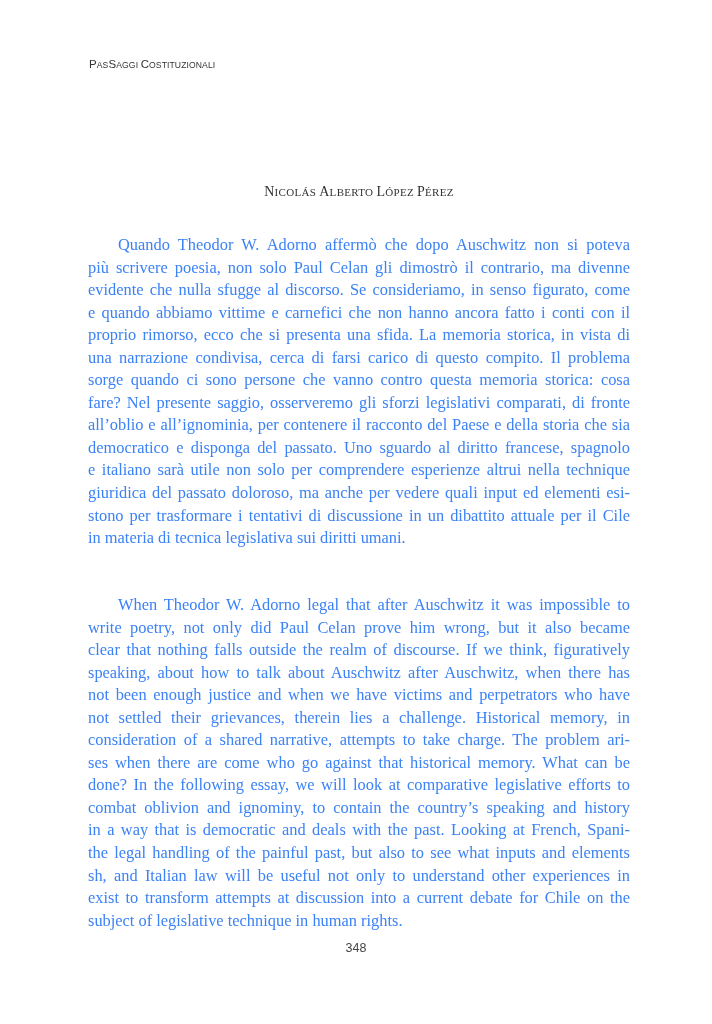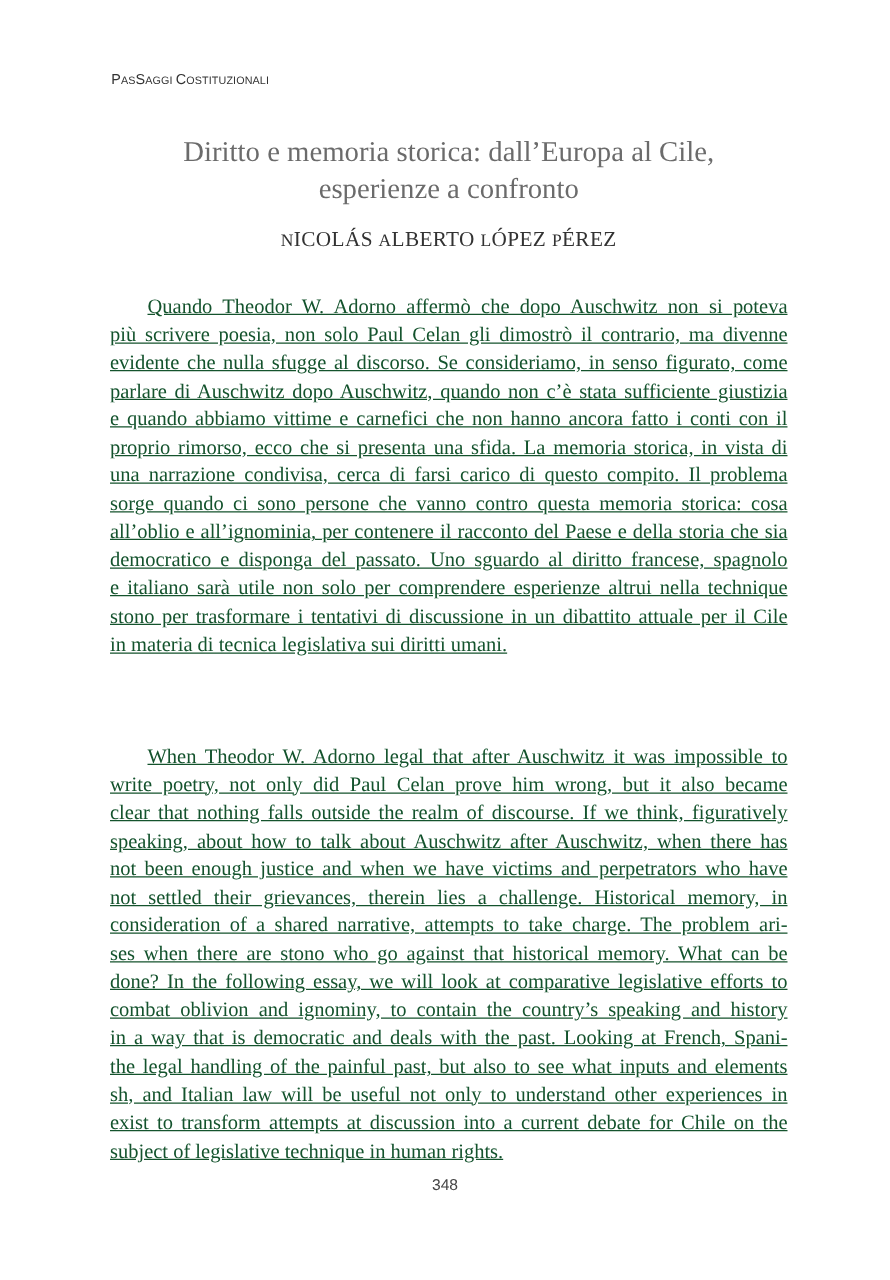--- a/index.html
+++ b/index.html
@@ -5,72 +5,69 @@
     html, body { margin: 0; padding: 0; background: #ffffff; }
     body { width: 712px; height: 1024px; position: relative; overflow: hidden; font-family: "DejaVu Serif", "Liberation Serif", serif; color: #1d1d1d; }
     .page { position: absolute; left: 0; top: 0; width: 712px; height: 1024px; background: #fff; }
     .running-head { position: absolute; left: 89px; top: 58px; font-family: "Liberation Sans", sans-serif; font-size: 10.5px; color: #333; letter-spacing: 0.1px; }
     .running-head .big { font-size: 11.5px; }
     .running-head .small { font-size: 8.6px; }
     .title { position: absolute; left: 88px; width: 542px; top: 107px; text-align: center; font-family: "Liberation Serif", serif; font-size: 23px; line-height: 29px; color: #6b6b6b; }
     .title div { white-space: nowrap; }
     .author { position: absolute; left: 88px; width: 542px; top: 182px; text-align: center; font-family: "Liberation Serif", serif; color: #333; letter-spacing: 0.3px; }
     .author .big { font-size: 14px; }
-    .author .small { font-size: 17px; }
-    .para { position: absolute; left: 88px; width: 542px; font-family: "Liberation Serif", serif; font-size: 16.4px; color: #14532d; text-decoration: underline; }
+    .author .small { font-size: 11px; }
+    .para { position: absolute; left: 88px; width: 542px; font-family: "Liberation Serif", serif; font-size: 16.4px; color: #3b82f6; }
     .line { height: 22.55px; line-height: 22.55px; white-space: nowrap; text-align: justify; text-align-last: justify; overflow: visible; }
     .line.indent { padding-left: 30px; }
     .line.last { text-align-last: left; }
     #para-it { top: 234px; }
     #para-en { top: 594px; }
     .page-number { position: absolute; left: 0; width: 712px; top: 941px; text-align: center; font-family: "Liberation Sans", sans-serif; font-size: 12.5px; color: #444; }
   </style>
 </head>
 <body>
 
 <div class="page">
 
   <div class="running-head">
     <span class="big">P</span><span class="small">AS</span><span class="big">S</span><span class="small">AGGI </span><span class="big">C</span><span class="small">OSTITUZIONALI</span>
   </div>
 
-  <div class="title">
-    <div>Diritto e memoria storica: dall’Europa al Cile,</div>
-    <div>esperienze a confronto</div>
-  </div>
 
   <div class="author">
     <span class="big">N</span><span class="small">ICOLÁS </span><span class="big">A</span><span class="small">LBERTO </span><span class="big">L</span><span class="small">ÓPEZ </span><span class="big">P</span><span class="small">ÉREZ</span>
   </div>
 
   <div class="para" id="para-it">
     <div class="line indent">Quando Theodor W. Adorno affermò che dopo Auschwitz non si poteva</div>
     <div class="line">più scrivere poesia, non solo Paul Celan gli dimostrò il contrario, ma divenne</div>
     <div class="line">evidente che nulla sfugge al discorso. Se consideriamo, in senso figurato, come</div>
-    <div class="line">parlare di Auschwitz dopo Auschwitz, quando non c’è stata sufficiente giustizia</div>
     <div class="line">e quando abbiamo vittime e carnefici che non hanno ancora fatto i conti con il</div>
     <div class="line">proprio rimorso, ecco che si presenta una sfida. La memoria storica, in vista di</div>
     <div class="line">una narrazione condivisa, cerca di farsi carico di questo compito. Il problema</div>
     <div class="line">sorge quando ci sono persone che vanno contro questa memoria storica: cosa</div>
+    <div class="line">fare? Nel presente saggio, osserveremo gli sforzi legislativi comparati, di fronte</div>
     <div class="line">all’oblio e all’ignominia, per contenere il racconto del Paese e della storia che sia</div>
     <div class="line">democratico e disponga del passato. Uno sguardo al diritto francese, spagnolo</div>
     <div class="line">e italiano sarà utile non solo per comprendere esperienze altrui nella technique</div>
+    <div class="line">giuridica del passato doloroso, ma anche per vedere quali input ed elementi esi-</div>
     <div class="line">stono per trasformare i tentativi di discussione in un dibattito attuale per il Cile</div>
     <div class="line last">in materia di tecnica legislativa sui diritti umani.</div>
   </div>
 
   <div class="para" id="para-en">
     <div class="line indent">When Theodor W. Adorno legal that after Auschwitz it was impossible to</div>
     <div class="line">write poetry, not only did Paul Celan prove him wrong, but it also became</div>
     <div class="line">clear that nothing falls outside the realm of discourse. If we think, figuratively</div>
     <div class="line">speaking, about how to talk about Auschwitz after Auschwitz, when there has</div>
     <div class="line">not been enough justice and when we have victims and perpetrators who have</div>
     <div class="line">not settled their grievances, therein lies a challenge. Historical memory, in</div>
     <div class="line">consideration of a shared narrative, attempts to take charge. The problem ari-</div>
-    <div class="line">ses when there are stono who go against that historical memory. What can be</div>
+    <div class="line">ses when there are come who go against that historical memory. What can be</div>
     <div class="line">done? In the following essay, we will look at comparative legislative efforts to</div>
     <div class="line">combat oblivion and ignominy, to contain the country’s speaking and history</div>
     <div class="line">in a way that is democratic and deals with the past. Looking at French, Spani-</div>
     <div class="line">the legal handling of the painful past, but also to see what inputs and elements</div>
     <div class="line">sh, and Italian law will be useful not only to understand other experiences in</div>
     <div class="line">exist to transform attempts at discussion into a current debate for Chile on the</div>
     <div class="line last">subject of legislative technique in human rights.</div>
   </div>
 
   <div class="page-number">348</div>

